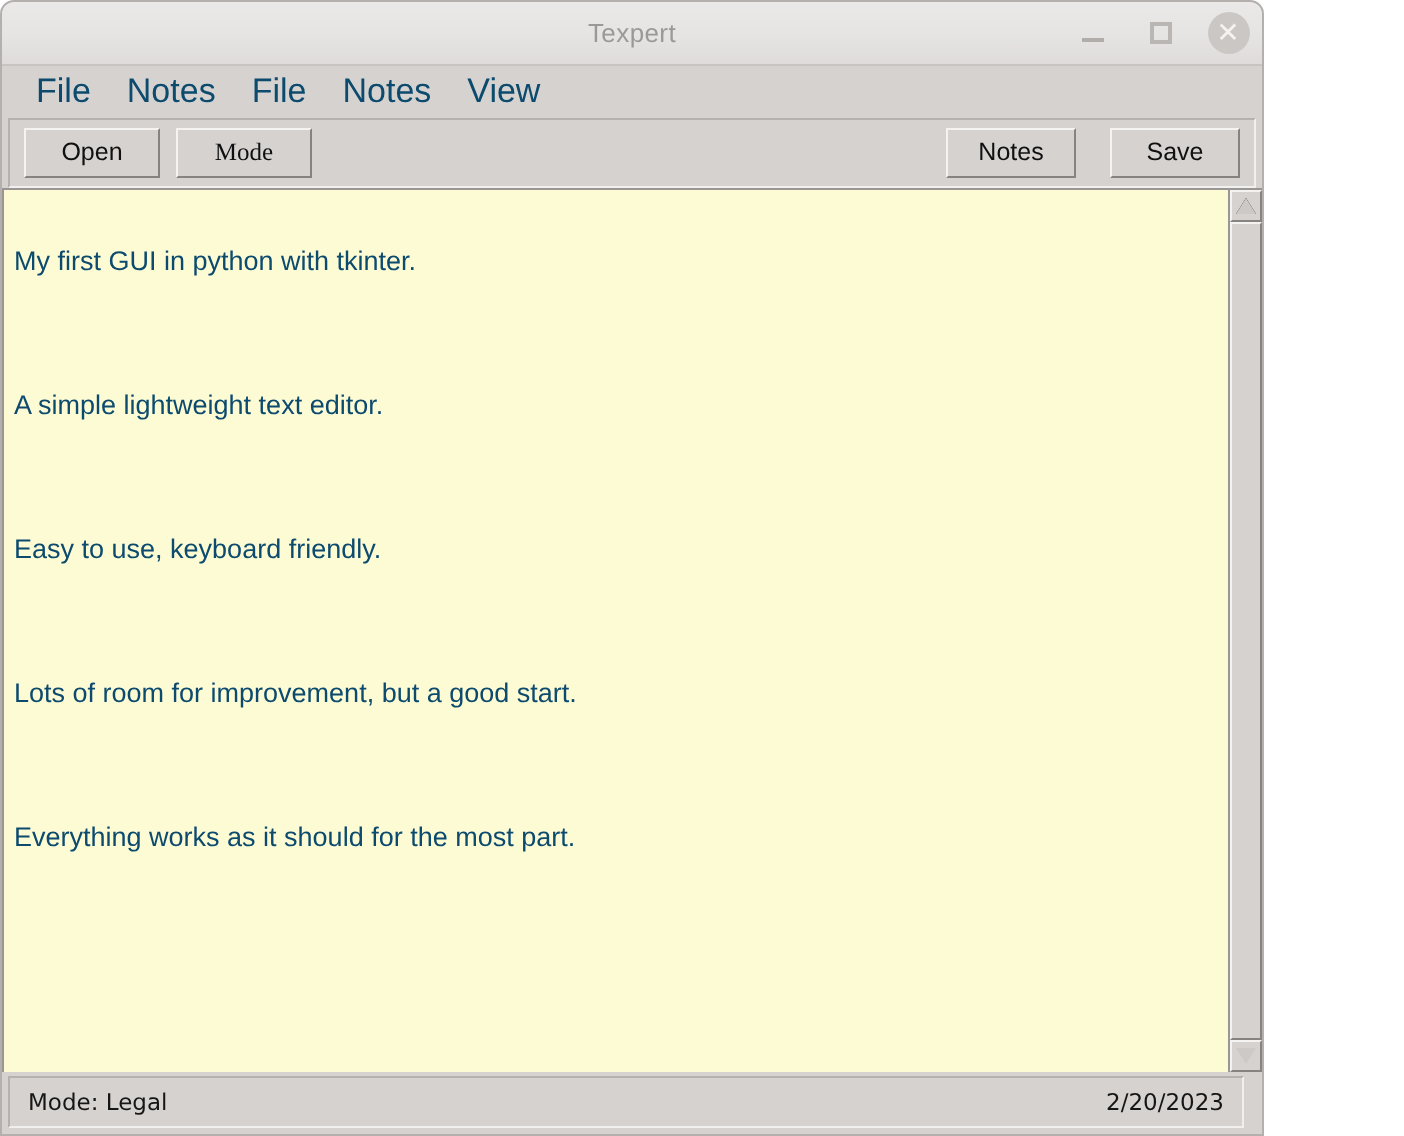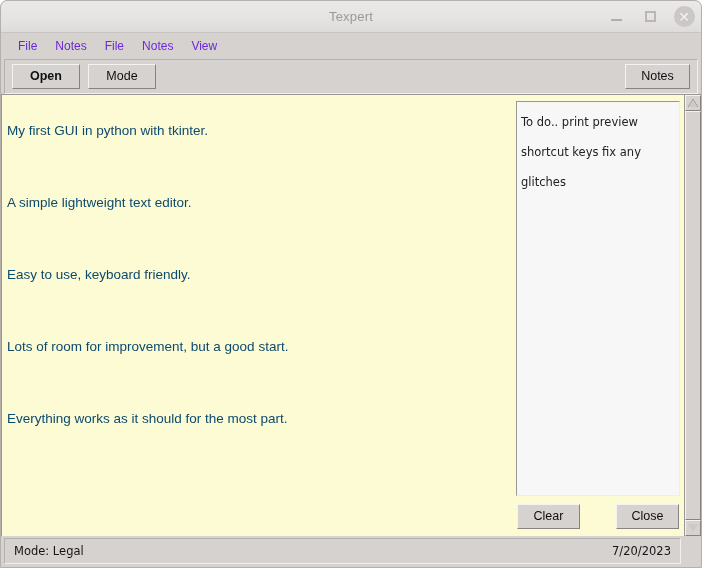--- a/index.html
+++ b/index.html
@@ -11,21 +11,21 @@
     width: 702px;
     height: 568px;
     overflow: hidden;
     font-family: "Liberation Sans", sans-serif;
   }
 
   
   .window {
     position: absolute;
     left: 0; top: 0;
-    width: 702px;
+    width: 632px;
     height: 568px;
     box-sizing: border-box;
     background: #d6d2d0;
     border: 1px solid #b4b0ae;
     border-radius: 7px 7px 0 0;
     overflow: hidden;
     display: flex;
     flex-direction: column;
   }
 
@@ -96,22 +96,22 @@
   .menubar {
     flex: 0 0 26px;
     height: 26px;
     background: #d6d2d0;
     display: flex;
     align-items: center;
     padding-left: 8px;
     box-sizing: border-box;
   }
   .menu-item {
-    font-size: 12px;
-    color: #6d28d9;
+    font-size: 17px;
+    color: #0c4a6e;
     padding: 3px 9px;
     font-family: "Liberation Sans", sans-serif;
     cursor: default;
   }
 
   
   .toolbar {
     flex: 0 0 35px;
     height: 35px;
     margin: 0 3px 0 3px;
@@ -146,22 +146,22 @@
     border-top: 1px solid #f4f3f2;
     border-left: 1px solid #f4f3f2;
     border-right: 1px solid #878380;
     border-bottom: 1px solid #878380;
     padding: 4px 0 5px 0;
     text-align: center;
     box-sizing: border-box;
     cursor: default;
     line-height: 14px;
   }
-  .btn-open   { width: 68px; font-weight: bold; }
-  .btn-mode   { width: 68px; }
+  .btn-open   { width: 68px; }
+  .btn-mode   { width: 68px; font-family: Liberation Serif, serif; }
   .btn-notes  { width: 65px; }
   .btn-save   { width: 65px; }
 
   
   .body-area {
     flex: 1 1 auto;
     position: relative;
     display: flex;
     background: #fdfbd4;
     margin: 0 0 0 0;
@@ -280,21 +280,21 @@
     border-left: 1px solid #f4f3f2;
     border-right: 1px solid #878380;
     border-bottom: 1px solid #878380;
     box-sizing: border-box;
   }
 
   
   .statusbar {
     flex: 0 0 26px;
     height: 26px;
-    margin: 2px 20px 3px 3px;
+    margin: 2px 9px 3px 3px;
     background: #d6d2d0;
     border-top: 1px solid #b5b1af;
     border-left: 1px solid #b5b1af;
     border-right: 1px solid #f2f0ef;
     border-bottom: 1px solid #f2f0ef;
     box-sizing: border-box;
     display: flex;
     align-items: center;
     justify-content: space-between;
     padding: 0 9px 0 9px;
@@ -333,63 +333,51 @@
     <div class="menu-item">View</div>
   </div>
 
   <div class="toolbar">
     <div class="toolbar-left">
       <div class="tk-button btn-open">Open</div>
       <div class="tk-button btn-mode">Mode</div>
     </div>
     <div class="toolbar-right">
       <div class="tk-button btn-notes">Notes</div>
+      <div class="tk-button btn-save">Save</div>
     </div>
   </div>
 
   <div class="body-area">
 
     <div class="editor-wrap">
       <div class="editor-text">My first GUI in python with tkinter.
 
 A simple lightweight text editor.
 
 Easy to use, keyboard friendly.
 
 Lots of room for improvement, but a good start.
 
 Everything works as it should for the most part.</div>
     </div>
 
-    <div class="notes-panel">
-      <div class="notes-text">To do..
-
-print preview
-
-shortcut keys
-
-fix any glitches</div>
-      <div class="notes-buttons">
-        <div class="tk-button btn-clear">Clear</div>
-        <div class="tk-button btn-close">Close</div>
-      </div>
-    </div>
 
     <div class="scrollbar">
       <div class="sb-arrow">
         <span class="tri-up"></span>
       </div>
       <div class="sb-track">
         <div class="sb-thumb"></div>
       </div>
       <div class="sb-arrow">
         <span class="tri-down"></span>
       </div>
     </div>
 
   </div>
 
   <div class="statusbar">
     <div class="status-text">Mode: Legal</div>
-    <div class="status-text">7/20/2023</div>
+    <div class="status-text">2/20/2023</div>
   </div>
 
 </div>
 
 </body></html>

